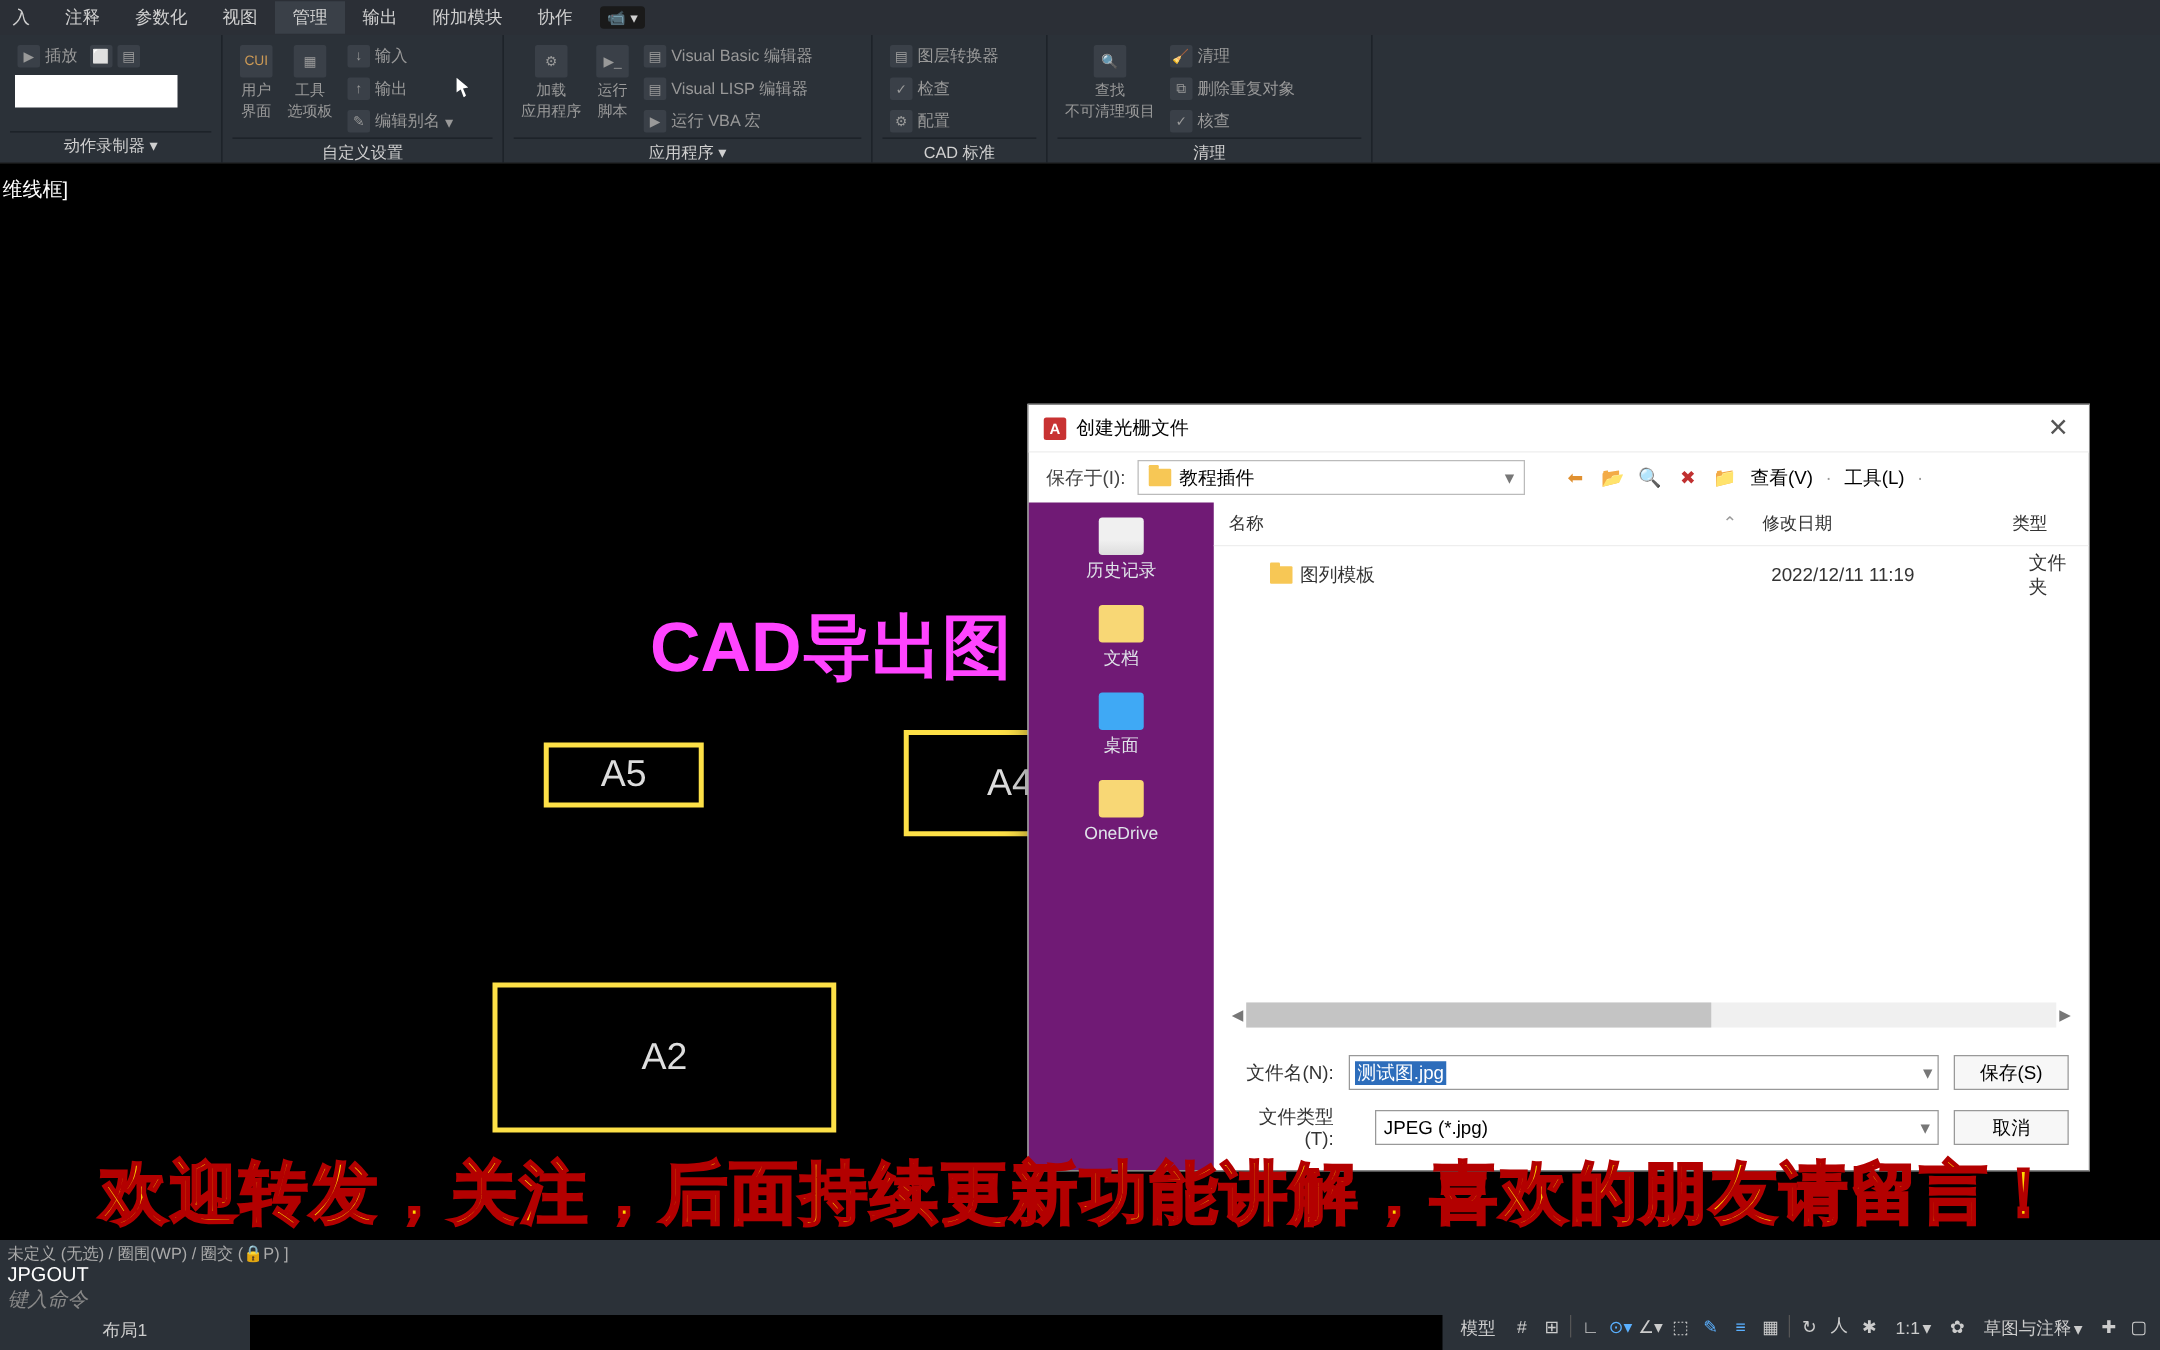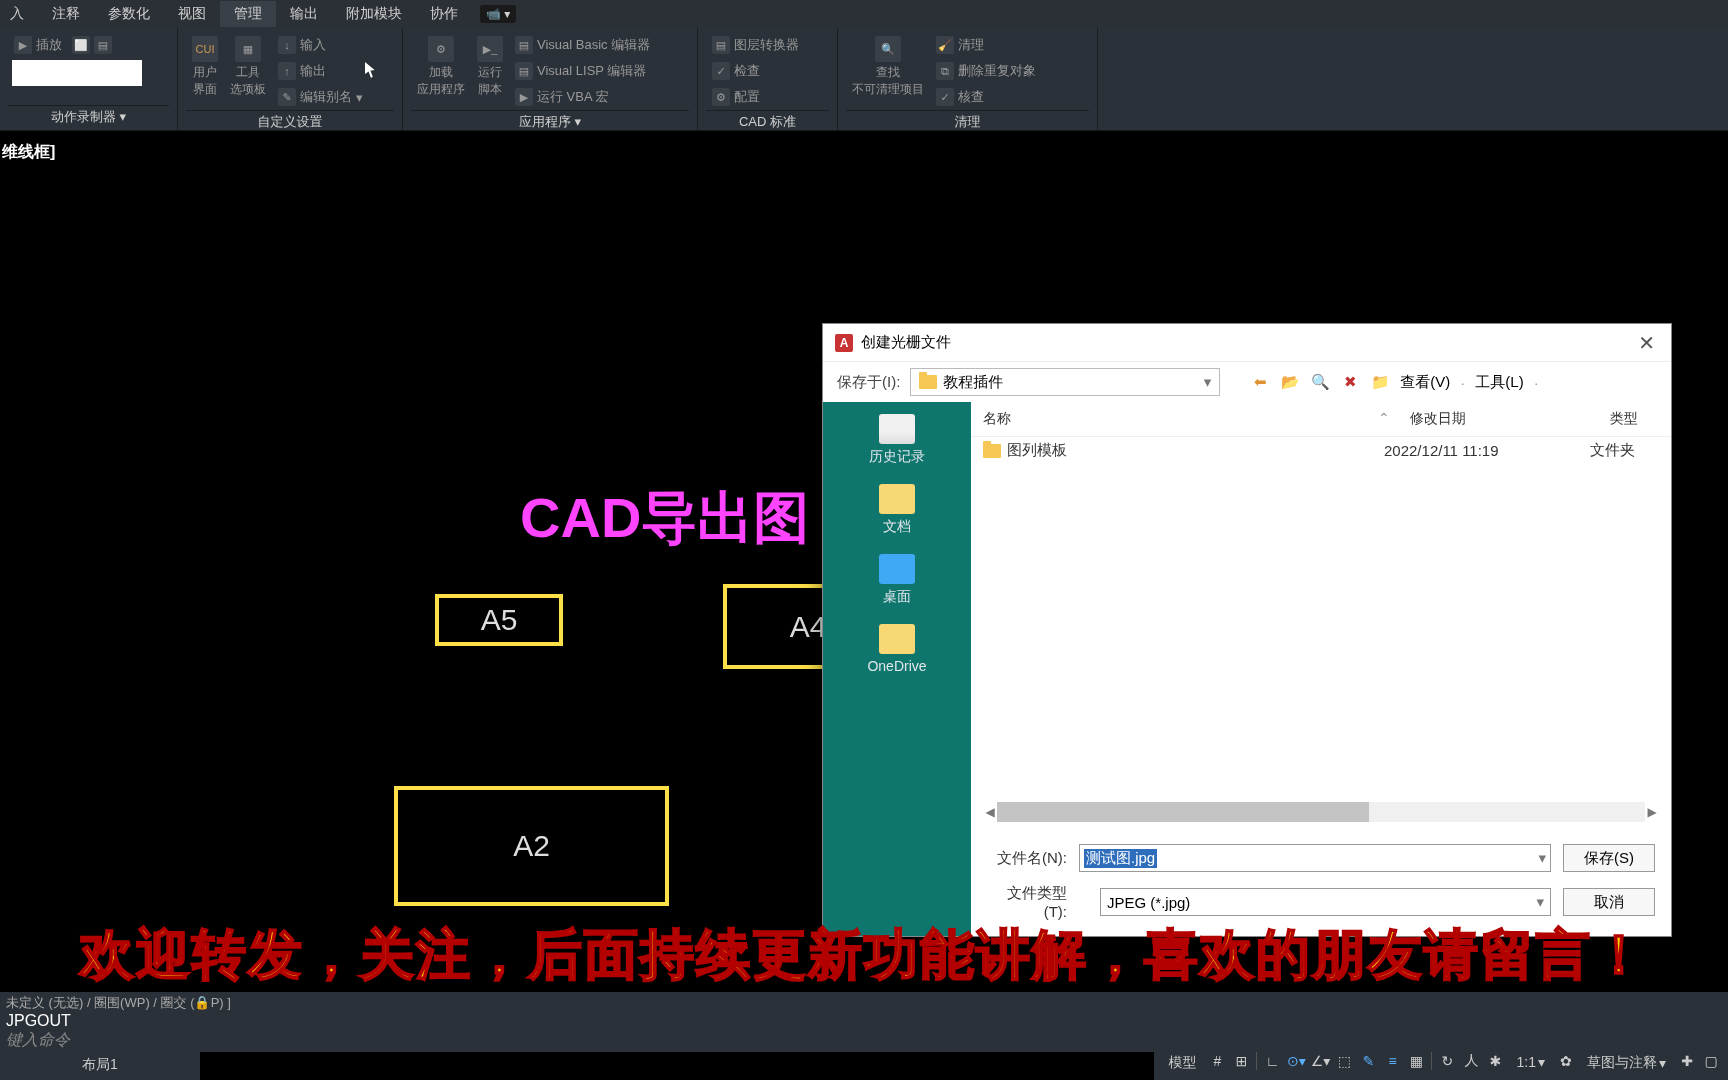--- a/index.html
+++ b/index.html
@@ -19,53 +19,53 @@
 .ribbon-group-content { display: flex; gap: 8px; align-items: flex-start; padding: 2px 4px; flex: 1; }
 .ribbon-btn { display: flex; flex-direction: column; align-items: center; gap: 2px; color: #999; font-size: 12px; cursor: pointer; padding: 2px; }
 .ribbon-btn .icon { width: 26px; height: 26px; background: #3a4048; display: flex; align-items: center; justify-content: center; color: #999; font-size: 11px; border-radius: 2px; }
 .ribbon-btn.small { flex-direction: row; gap: 4px; font-size: 13px; }
 .ribbon-btn.small .icon { width: 18px; height: 18px; }
 .ribbon-col { display: flex; flex-direction: column; gap: 4px; }
 .ribbon-input { width: 130px; height: 26px; background: #fff; border: none; padding: 0 6px; font-size: 12px; }
 
 
 .drawing-area { position: absolute; top: 131px; left: 0; right: 0; bottom: 70px; background: #000; }
-.wireframe-label { position: absolute; top: 11px; left: 2px; color: #fff; font-size: 16px; font-weight: bold; }
+.wireframe-label { position: absolute; top: 11px; left: 2px; color: #fff; font-size: 16px; }
 .title-text { position: absolute; top: 350px; left: 520px; color: #ff44ff; font-size: 56px; font-weight: bold; }
 .rect { position: absolute; border: 4px solid #fde047; color: #ddd; display: flex; align-items: center; justify-content: center; font-size: 30px; }
 .cursor { position: absolute; top: 62px; left: 365px; width: 0; height: 0; }
 .cursor::after { content: ''; position: absolute; width: 12px; height: 16px; background: #fff; clip-path: polygon(0 0, 0 75%, 30% 60%, 50% 100%, 65% 90%, 45% 55%, 80% 50%); }
 
 
 .dialog { position: absolute; top: 323px; left: 822px; width: 850px; height: 614px; background: #fff; border: 1px solid #888; box-shadow: 0 4px 20px rgba(0,0,0,0.5); display: flex; flex-direction: column; font-size: 15px; }
 .dlg-title { height: 38px; background: #fff; display: flex; align-items: center; padding: 0 12px; justify-content: space-between; border-bottom: 1px solid #eee; }
 .dlg-title-left { display: flex; align-items: center; gap: 8px; }
 .dlg-title-left .a-icon { width: 18px; height: 18px; background: #c83232; color: #fff; font-weight: bold; font-size: 12px; display: flex; align-items: center; justify-content: center; border-radius: 2px; }
 .dlg-close { font-size: 20px; color: #555; cursor: pointer; padding: 0 4px; }
 .dlg-toolbar { height: 40px; display: flex; align-items: center; padding: 0 14px; gap: 10px; }
 .dlg-toolbar .label { color: #444; font-size: 15px; }
 .dlg-folder-select { flex: 0 0 310px; height: 28px; border: 1px solid #bbb; display: flex; align-items: center; padding: 0 8px; gap: 6px; background: #fff; }
 .folder-icon { width: 18px; height: 14px; background: #f7c755; border-radius: 1px; position: relative; }
 .folder-icon::before { content: ''; position: absolute; top: -3px; left: 0; width: 8px; height: 4px; background: #f7c755; border-radius: 1px 1px 0 0; }
 .dlg-tool-icons { display: flex; gap: 10px; align-items: center; margin-left: 20px; }
 .tool-ico { width: 20px; height: 20px; display: flex; align-items: center; justify-content: center; color: #666; cursor: pointer; }
 .dlg-body { flex: 1; display: flex; }
-.dlg-sidebar { width: 148px; background: #0f766e; display: flex; flex-direction: column; align-items: center; padding-top: 12px; gap: 18px; }
+.dlg-sidebar { width: 148px; background: #701a75; display: flex; flex-direction: column; align-items: center; padding-top: 12px; gap: 18px; }
 .side-item { display: flex; flex-direction: column; align-items: center; gap: 4px; color: #e0e5ea; font-size: 14px; cursor: pointer; }
 .side-item .side-ico { width: 36px; height: 30px; background: #ddd; border-radius: 3px; }
 .side-item.history .side-ico { background: linear-gradient(#f0f0f0 60%, #ddd); position: relative; }
 .side-item.docs .side-ico { background: #f8d775; }
 .side-item.desktop .side-ico { background: #3fa9f5; }
 .side-item.onedrive .side-ico { background: #f8d775; }
 .dlg-filelist { flex: 1; display: flex; flex-direction: column; }
 .list-header { display: flex; padding: 8px 12px; font-size: 14px; color: #333; border-bottom: 1px solid #eee; }
 .list-header .col-name { flex: 0 0 395px; }
 .list-header .col-date { flex: 0 0 200px; }
 .list-header .col-type { flex: 1; }
-.list-row { display: flex; padding: 4px 12px; font-size: 15px; color: #333; align-items: center; gap: 6px; }
+.list-row { display: flex; padding: 4px 12px; font-size: 15px; color: #333; align-items: center; gap: 6px; margin-left: 33px; }
 .list-row .col-name { flex: 0 0 395px; display: flex; align-items: center; gap: 6px; }
 .list-row .col-date { flex: 0 0 200px; }
 .list-row .col-type { flex: 1; }
 .hscroll { height: 20px; margin: 4px 12px 12px; position: relative; }
 .hscroll .track { position: absolute; left: 14px; right: 14px; height: 100%; background: #f0f0f0; }
 .hscroll .thumb { position: absolute; left: 14px; width: 55%; height: 100%; background: #c4c4c4; }
 .hscroll .arr { position: absolute; width: 14px; height: 100%; display: flex; align-items: center; justify-content: center; color: #777; font-size: 12px; }
 .hscroll .arr.l { left: 0; }
 .hscroll .arr.r { right: 0; }
 .dlg-bottom { padding: 10px 16px 16px 16px; display: flex; flex-direction: column; gap: 12px; }

